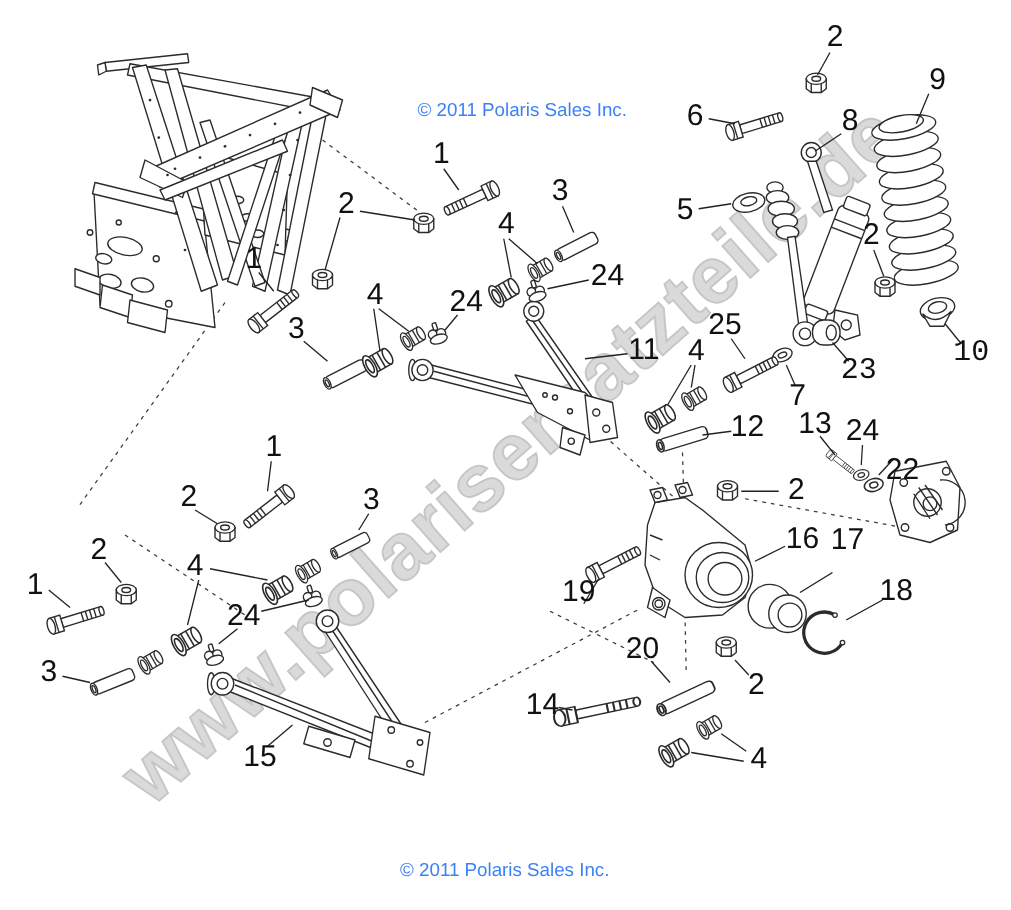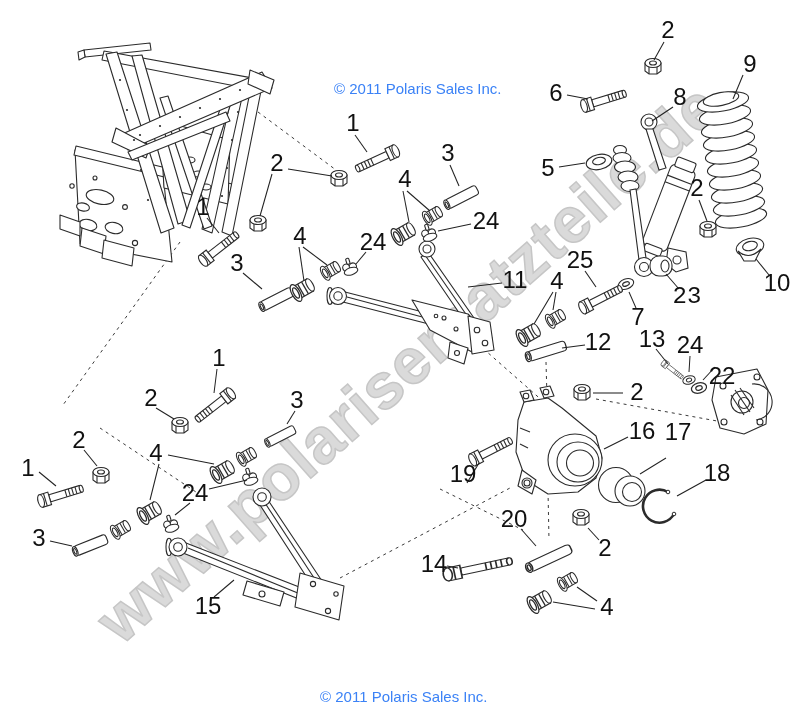--- a/index.html
+++ b/index.html
@@ -394,21 +394,21 @@
       <div class="callout" style="left: 203px; top: 207px;">1</div>
       <div class="callout" style="left: 486px; top: 221px;">24</div>
       <div class="callout" style="left: 300px; top: 236px;">4</div>
       <div class="callout" style="left: 373px; top: 242px;">24</div>
       <div class="callout" style="left: 580px; top: 260px;">25</div>
       <div class="callout" style="left: 237px; top: 263px;">3</div>
       <div class="callout" style="left: 515px; top: 280px;">11</div>
       <div class="callout" style="left: 557px; top: 281px;">4</div>
       <div class="callout" style="left: 687px; top: 297px; font-family: Liberation Mono, monospace;">23</div>
       <div class="callout" style="left: 638px; top: 317px;">7</div>
-      <div class="callout" style="left: 777px; top: 283px;">10</div>
+      <div class="callout" style="left: 777px; top: 283px; font-family: Liberation Mono, monospace;">10</div>
       <div class="callout" style="left: 652px; top: 339px;">13</div>
       <div class="callout" style="left: 690px; top: 345px;">24</div>
       <div class="callout" style="left: 598px; top: 342px; text-align: center;">12</div>
       <div class="callout" style="left: 722px; top: 360px; margin-top: 16px;">22</div>
       <div class="callout" style="left: 219px; top: 358px;">1</div>
       <div class="callout" style="left: 637px; top: 392px;">2</div>
       <div class="callout" style="left: 151px; top: 398px;">2</div>
       <div class="callout" style="left: 297px; top: 400px;">3</div>
       <div class="callout" style="left: 642px; top: 431px;">16</div>
       <div class="callout" style="left: 79px; top: 440px;">2</div>

